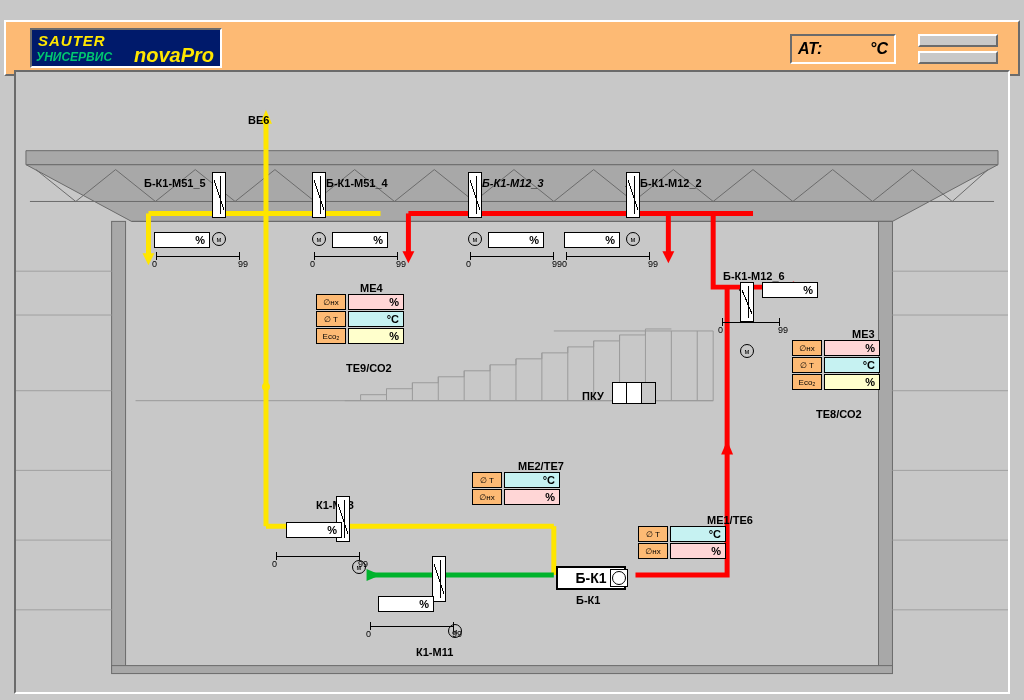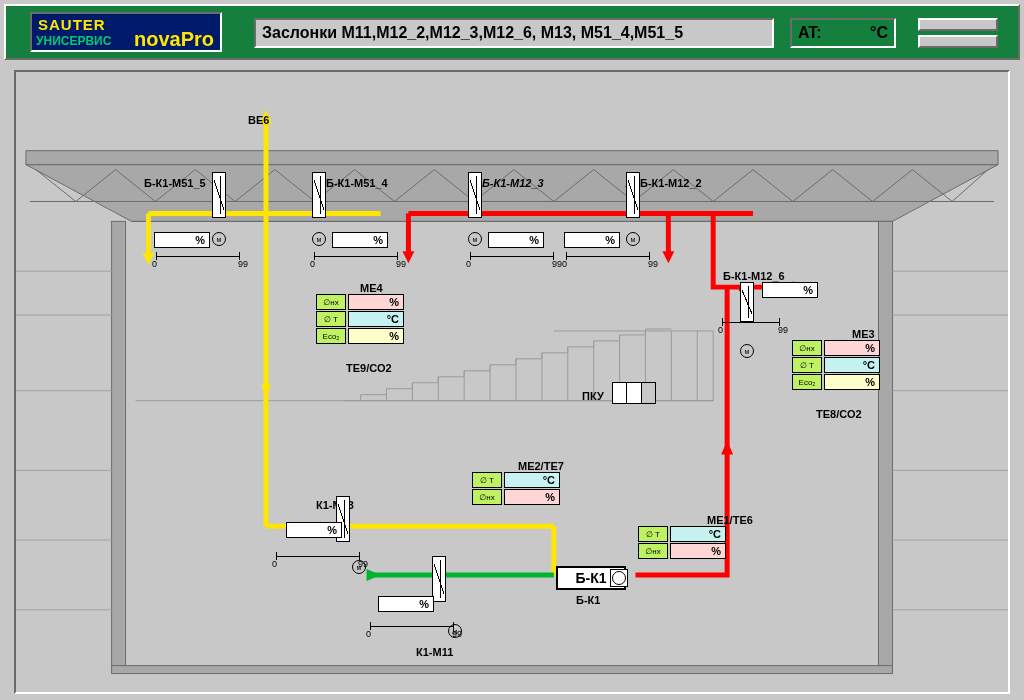--- a/index.html
+++ b/index.html
@@ -1,21 +1,21 @@
 <!DOCTYPE html>
 <html><head>
 <meta charset="utf-8">
 <style>
   * { box-sizing:border-box; }
   html,body { margin:0; padding:0; }
   body { width:1024px; height:700px; background:#c8c8c8; font-family:Arial,sans-serif; font-size:11px; color:#000; position:relative; overflow:hidden; }
 
   
-  .hdr { position:absolute; left:4px; top:4px; right:4px; height:56px;
-         background:#15803d; border:2px solid #fff; border-right-color:#6b6b6b; border-bottom-color:#6b6b6b; }
+  .hdr { position:absolute; left:4px; top:20px; right:4px; height:56px;
+         background:#fdba74; border:2px solid #fff; border-right-color:#6b6b6b; border-bottom-color:#6b6b6b;font-style:italic; }
   .logo-box { position:absolute; left:24px; top:6px; width:192px; height:40px;
               background:#001a6b; border:2px solid #6b6b6b; border-right-color:#fff; border-bottom-color:#fff; }
   .logo-box .l1 { position:absolute; left:6px; top:2px; color:#ffe600; font-weight:bold; font-size:15px; letter-spacing:1px; }
   .logo-box .l2 { position:absolute; left:4px; bottom:2px; color:#00c770; font-weight:bold; font-size:12px; }
   .logo-box .l3 { position:absolute; right:6px; bottom:-1px; color:#ffe600; font-weight:bold; font-size:20px; }
   .title-box { position:absolute; left:248px; top:12px; width:520px; height:30px;
                background:#c8c8c8; border:2px solid #6b6b6b; border-right-color:#fff; border-bottom-color:#fff;
                display:flex; align-items:center; padding:0 6px; font-size:16px; font-weight:bold; }
   .at-box { position:absolute; left:784px; top:12px; width:106px; height:30px;
             border:2px solid #6b6b6b; border-right-color:#fff; border-bottom-color:#fff;
@@ -51,21 +51,21 @@
   .scale { position:absolute; width:96px; height:8px; }
   .scale .track { position:absolute; left:6px; right:6px; top:0; border-top:1px solid #000; }
   .scale .t0,.scale .t99 { position:absolute; top:-4px; width:1px; height:8px; background:#000; }
   .scale .t0 { left:6px; } .scale .t99 { right:6px; }
   .scale .n0,.scale .n99 { position:absolute; top:3px; font-size:9px; }
   .scale .n0 { left:2px; } .scale .n99 { right:-2px;text-align:center; }
 
   
   .rdtable { position:absolute; }
   .rdrow { display:flex; height:16px; margin-bottom:1px; }
-  .rdrow .rtag { width:30px; border:1px solid #000; background:#bef264; font-size:8px; display:flex; align-items:center; justify-content:center;}
+  .rdrow .rtag { width:30px; border:1px solid #000; background:#fdba74; font-size:8px; display:flex; align-items:center; justify-content:center;}
   .rdrow .rval { width:56px; border:1px solid #000; margin-left:2px; display:flex; align-items:center; justify-content:flex-end; padding-right:4px; font-size:11px; font-weight:bold;}
   .rpink { background:#ffd6d6; } .rcyan { background:#c6f2f2; } .rylw { background:#ffffcc; }
 
   
   .bk1 { position:absolute; width:70px; height:24px; border:2px solid #000; background:#fff;
          display:flex; align-items:center; justify-content:center; font-size:14px; font-weight:bold; }
   .fan { position:absolute; width:18px; height:18px; border:1px solid #000; background:#fff; display:flex; align-items:center; justify-content:center;}
   .fan::before { content:""; width:12px; height:12px; border:1px solid #000; border-radius:50%; }
 
   
@@ -76,21 +76,20 @@
 </style>
 </head>
 <body>
 
 <div class="hdr">
   <div class="logo-box">
     <div class="l1">SAUTER</div>
     <div class="l2">УНИСЕРВИС</div>
     <div class="l3">novaPro</div>
   </div>
-  <div class="title-box">Заслонки М11,М12_2,М12_3,М12_6, М13, М51_4,М51_5</div>
   <div class="at-box">
     <span>AT:</span>
     <span>°C</span>
   </div>
   <div class="btn-pair">
     <div></div>
     <div></div>
   </div>
 </div>
 

